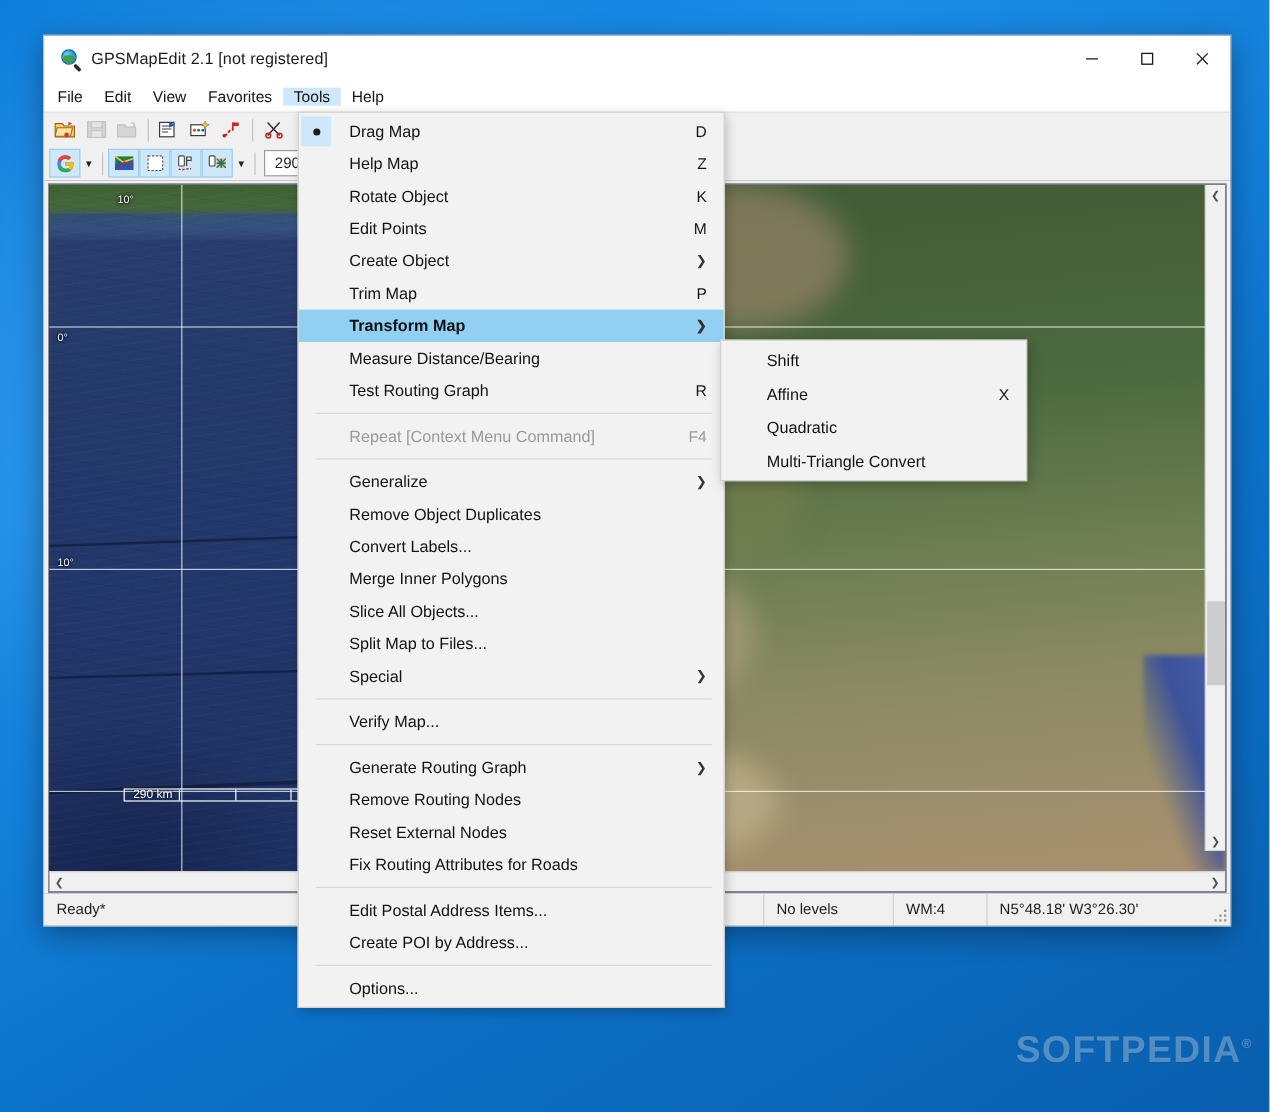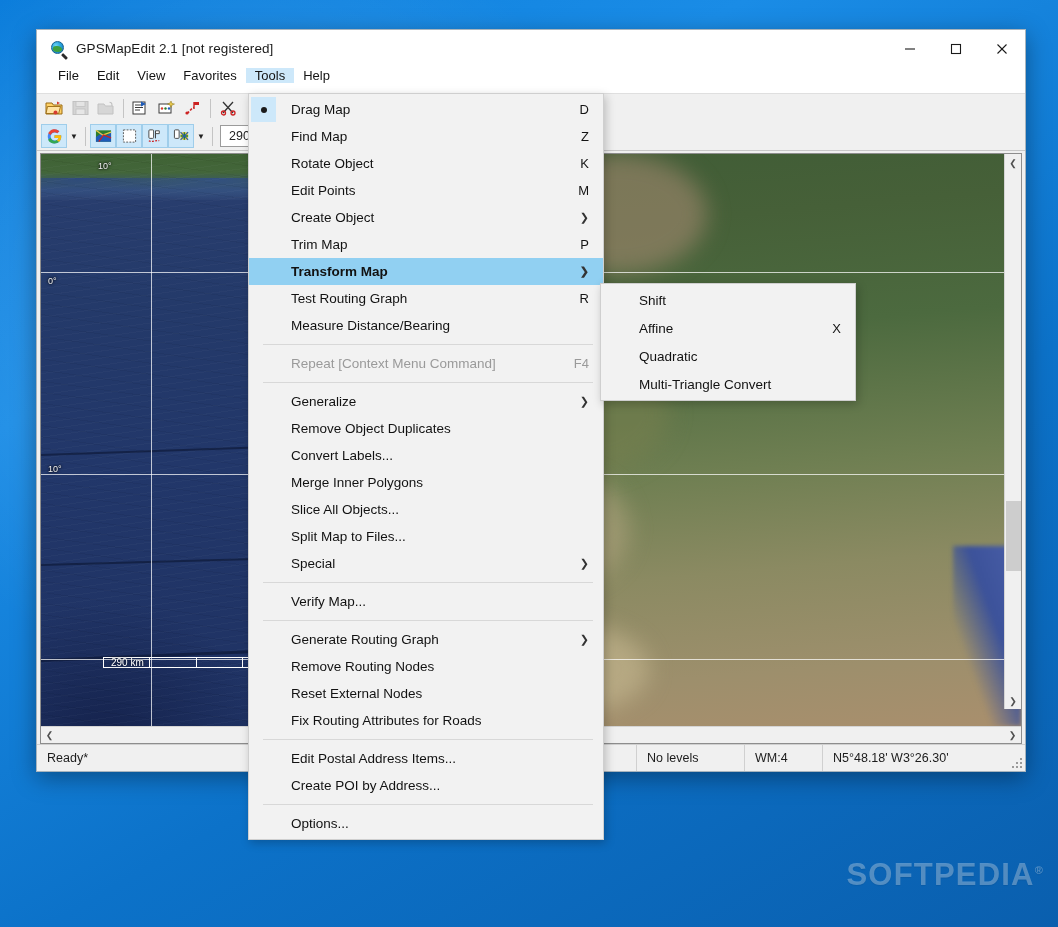--- a/index.html
+++ b/index.html
@@ -86,23 +86,23 @@
   .winbtn {
     width: 46px; height: 37px;
     display: flex; align-items: center; justify-content: center;
     flex: none;
   }
   .winbtn svg { display: block; }
 
   
   .menubar {
     height: 25px; min-height: 25px;
-    display: flex; align-items: flex-start;
+    display: flex; align-items: center;
     background: #ffffff;
-    padding-left: 12px;
+    padding-left: 2px;
     border-bottom: 1px solid #ffffff;
   }
   .menubar-item {
     padding: 0 9px;
     display: flex; align-items: center;
     font-size: 13px; color: #141414;
     white-space: nowrap;
   }
   .menubar-item.active { background: #cde8fa; }
 
@@ -662,21 +662,21 @@
   <div class="dropdown" id="tools-menu">
 
     <div class="mi">
       <span class="bullet-box">
           <i></i>
         </span>
       <span class="label">Drag Map</span>
       <span class="accel">D</span>
     </div>
     <div class="mi">
-      <span class="label">Find Map</span>
+      <span class="label">Help Map</span>
       <span class="accel">Z</span>
     </div>
     <div class="mi">
       <span class="label">Rotate Object</span>
       <span class="accel">K</span>
     </div>
     <div class="mi">
       <span class="label">Edit Points</span>
       <span class="accel">M</span>
     </div>
@@ -686,25 +686,25 @@
     </div>
     <div class="mi">
       <span class="label">Trim Map</span>
       <span class="accel">P</span>
     </div>
     <div class="mi sel">
       <span class="label">Transform Map</span>
       <span class="submark">❯</span>
     </div>
     <div class="mi">
+      <span class="label">Measure Distance/Bearing</span>
+    </div>
+    <div class="mi">
       <span class="label">Test Routing Graph</span>
       <span class="accel">R</span>
-    </div>
-    <div class="mi">
-      <span class="label">Measure Distance/Bearing</span>
     </div>
 
     <div class="msep"></div>
 
     <div class="mi disabled">
       <span class="label">Repeat [Context Menu Command]</span>
       <span class="accel">F4</span>
     </div>
 
     <div class="msep"></div>

